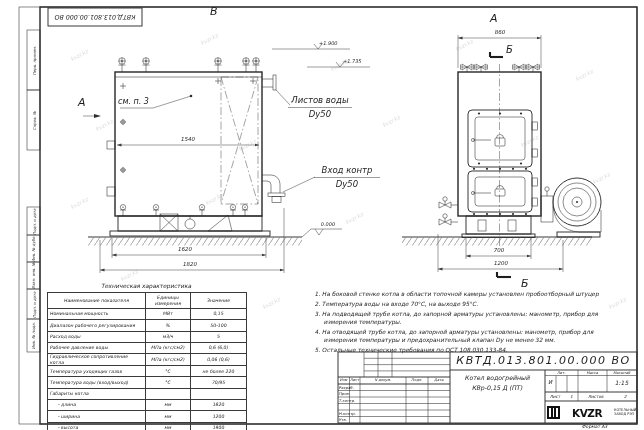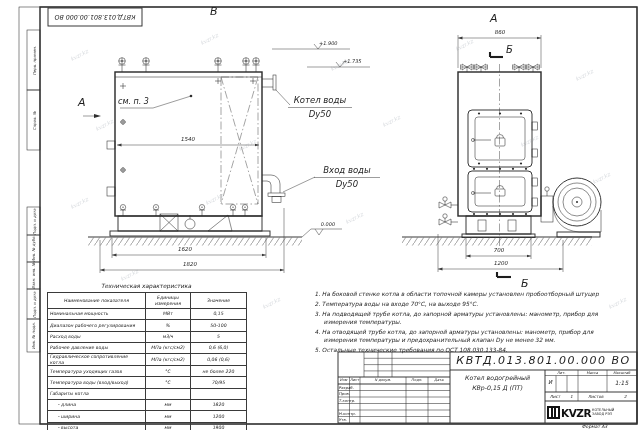--- a/index.html
+++ b/index.html
@@ -27,21 +27,21 @@
   .tech td,.tech th{border:.6px solid #3a3a3a;font-size:4.6px;font-weight:normal;
         font-style:italic;color:#222;padding:0 2px;line-height:1.2;height:10.3px;
         overflow:hidden;}
   .tech tr.hdr th{height:15px;text-align:center;}
   .tech td.c{text-align:center;}
   .tech td.ind{padding-left:10px;}
   .notes{position:absolute;left:315px;top:290px;width:300px;}
   .notes div{font-size:5.8px;font-style:italic;color:#222;line-height:1.45;
         margin-bottom:1.5px;padding-left:9px;text-indent:-9px;}
   .logo{position:absolute;left:547px;top:403px;width:88px;height:19px;display:flex;
-        align-items:center;gap:1px;}
+        align-items:center;gap:12px;}
   .logo .bars{width:13px;height:13px;background:#111;display:flex;align-items:center;
         justify-content:space-evenly;flex:0 0 13px;}
   .logo .bars i{display:block;width:1.6px;height:9px;background:#fff;}
   .logo .kv{font-weight:bold;font-size:10.5px;color:#111;letter-spacing:-.5px;}
   .logo .cap{font-size:3.4px;line-height:1.15;color:#222;}
   .cellflex{display:flex;justify-content:space-around;align-items:center;}
 </style>
 </head>
 <body>
 
@@ -351,23 +351,23 @@
 
 <div class="t" style="left:210px;top:5px;font-size:11px">В</div>
 <div class="t" style="left:78px;top:96px;font-size:11px">А</div>
 <div class="t" style="left:118px;top:97px;font-size:8px">см. п. 3</div>
 <div class="t ctr" style="left:160px;top:136px;width:56px;font-size:5.5px">1540</div>
 <div class="t ctr" style="left:155px;top:246px;width:60px;font-size:5.5px">1620</div>
 <div class="t ctr" style="left:158px;top:261px;width:64px;font-size:5.5px">1820</div>
 <div class="t" style="left:319px;top:40px;font-size:5px">+1.900</div>
 <div class="t" style="left:343px;top:58px;font-size:5px">+1.735</div>
 <div class="t ctr" style="left:313px;top:221px;width:30px;font-size:5px">0.000</div>
-<div class="t ctr" style="left:287px;top:95px;width:66px;font-size:8.5px">Котел воды</div>
+<div class="t ctr" style="left:287px;top:95px;width:66px;font-size:8.5px">Листов воды</div>
 <div class="t ctr" style="left:287px;top:109px;width:66px;font-size:8.5px">Dy50</div>
-<div class="t ctr" style="left:314px;top:165px;width:66px;font-size:8.5px">Вход воды</div>
+<div class="t ctr" style="left:314px;top:165px;width:66px;font-size:8.5px">Вход контр</div>
 <div class="t ctr" style="left:314px;top:179px;width:66px;font-size:8.5px">Dy50</div>
 
 <div class="t" style="left:490px;top:12px;font-size:11px">А</div>
 <div class="t ctr" style="left:470px;top:29px;width:60px;font-size:5.5px">860</div>
 <div class="t" style="left:506px;top:44px;font-size:10px">Б</div>
 <div class="t ctr" style="left:468px;top:247px;width:62px;font-size:5.5px">700</div>
 <div class="t ctr" style="left:438px;top:260px;width:126px;font-size:5.5px">1200</div>
 <div class="t" style="left:521px;top:277px;font-size:11px">Б</div>
 
 <div class="t ctr" style="left:47px;top:283px;width:199px;font-size:5.8px">Техническая характеристика</div>

